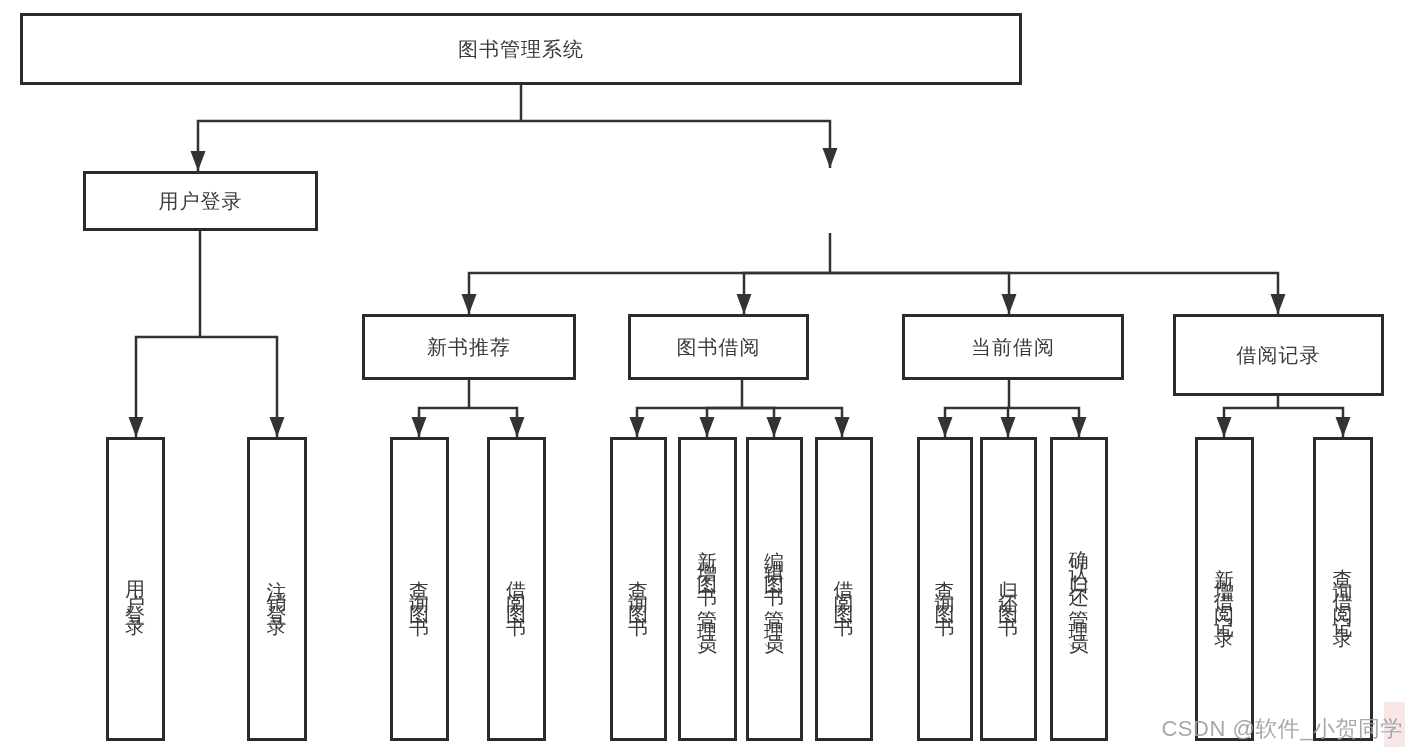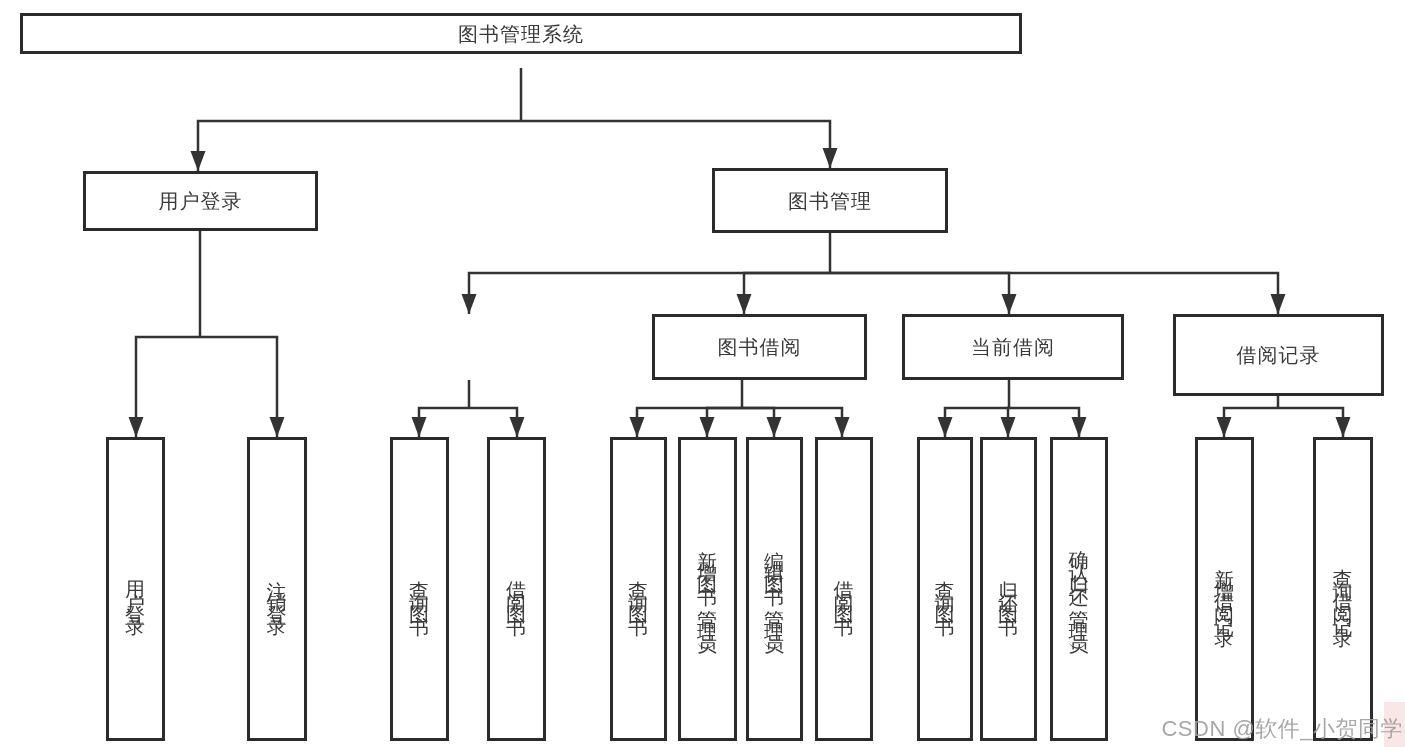--- a/index.html
+++ b/index.html
@@ -13,25 +13,25 @@
     border:3px solid #2b2b2b; color:#3a3a3a; z-index:2;
     display:flex; align-items:center; justify-content:center;
     font-size:20px; line-height:1;
   }
   .hnode { letter-spacing:1px; }
   .vnode .vtext {
     writing-mode:vertical-rl; text-orientation:mixed;
     letter-spacing:12px; font-size:20px; line-height:1;
   }
   
-  .n-root   { left:20px;   top:13px;  width:1002px; height:41px; }
+  .n-root   { left:20px;   top:13px;  width:1002px; height:72px; }
   .n-login  { left:83px;   top:171px; width:235px;  height:60px; }
   .n-mgmt   { left:712px;  top:168px; width:236px;  height:65px; }
   .n-newrec { left:362px;  top:314px; width:214px;  height:66px; }
-  .n-borrow { left:652px;  top:314px; width:215px;  height:66px; }
+  .n-borrow { left:628px;  top:314px; width:181px;  height:66px; }
   .n-current{ left:902px;  top:314px; width:222px;  height:66px; }
   .n-records{ left:1173px; top:314px; width:211px;  height:82px; }
   .leaf { top:437px; height:304px; }
   .l1  { left:106px;  width:59px; }
   .l2  { left:247px;  width:60px; }
   .l3  { left:390px;  width:59px; }
   .l4  { left:487px;  width:59px; }
   .l5  { left:610px;  width:57px; }
   .l6  { left:678px;  width:59px; }
   .l7  { left:746px;  width:57px; }
@@ -99,24 +99,24 @@
     </g>
   </svg>
 
   <div class="node hnode n-root">
     <span>图书管理系统</span>
   </div>
 
   <div class="node hnode n-login">
     <span>用户登录</span>
   </div>
-  <div class="node hnode n-mgmt">
-    <span>图书管理</span>
+
+  <div class="node hnode n-newrec">
+    <span>新书推荐</span>
   </div>
-
   <div class="node hnode n-borrow">
     <span>图书借阅</span>
   </div>
   <div class="node hnode n-current">
     <span>当前借阅</span>
   </div>
   <div class="node hnode n-records">
     <span>借阅记录</span>
   </div>
 

